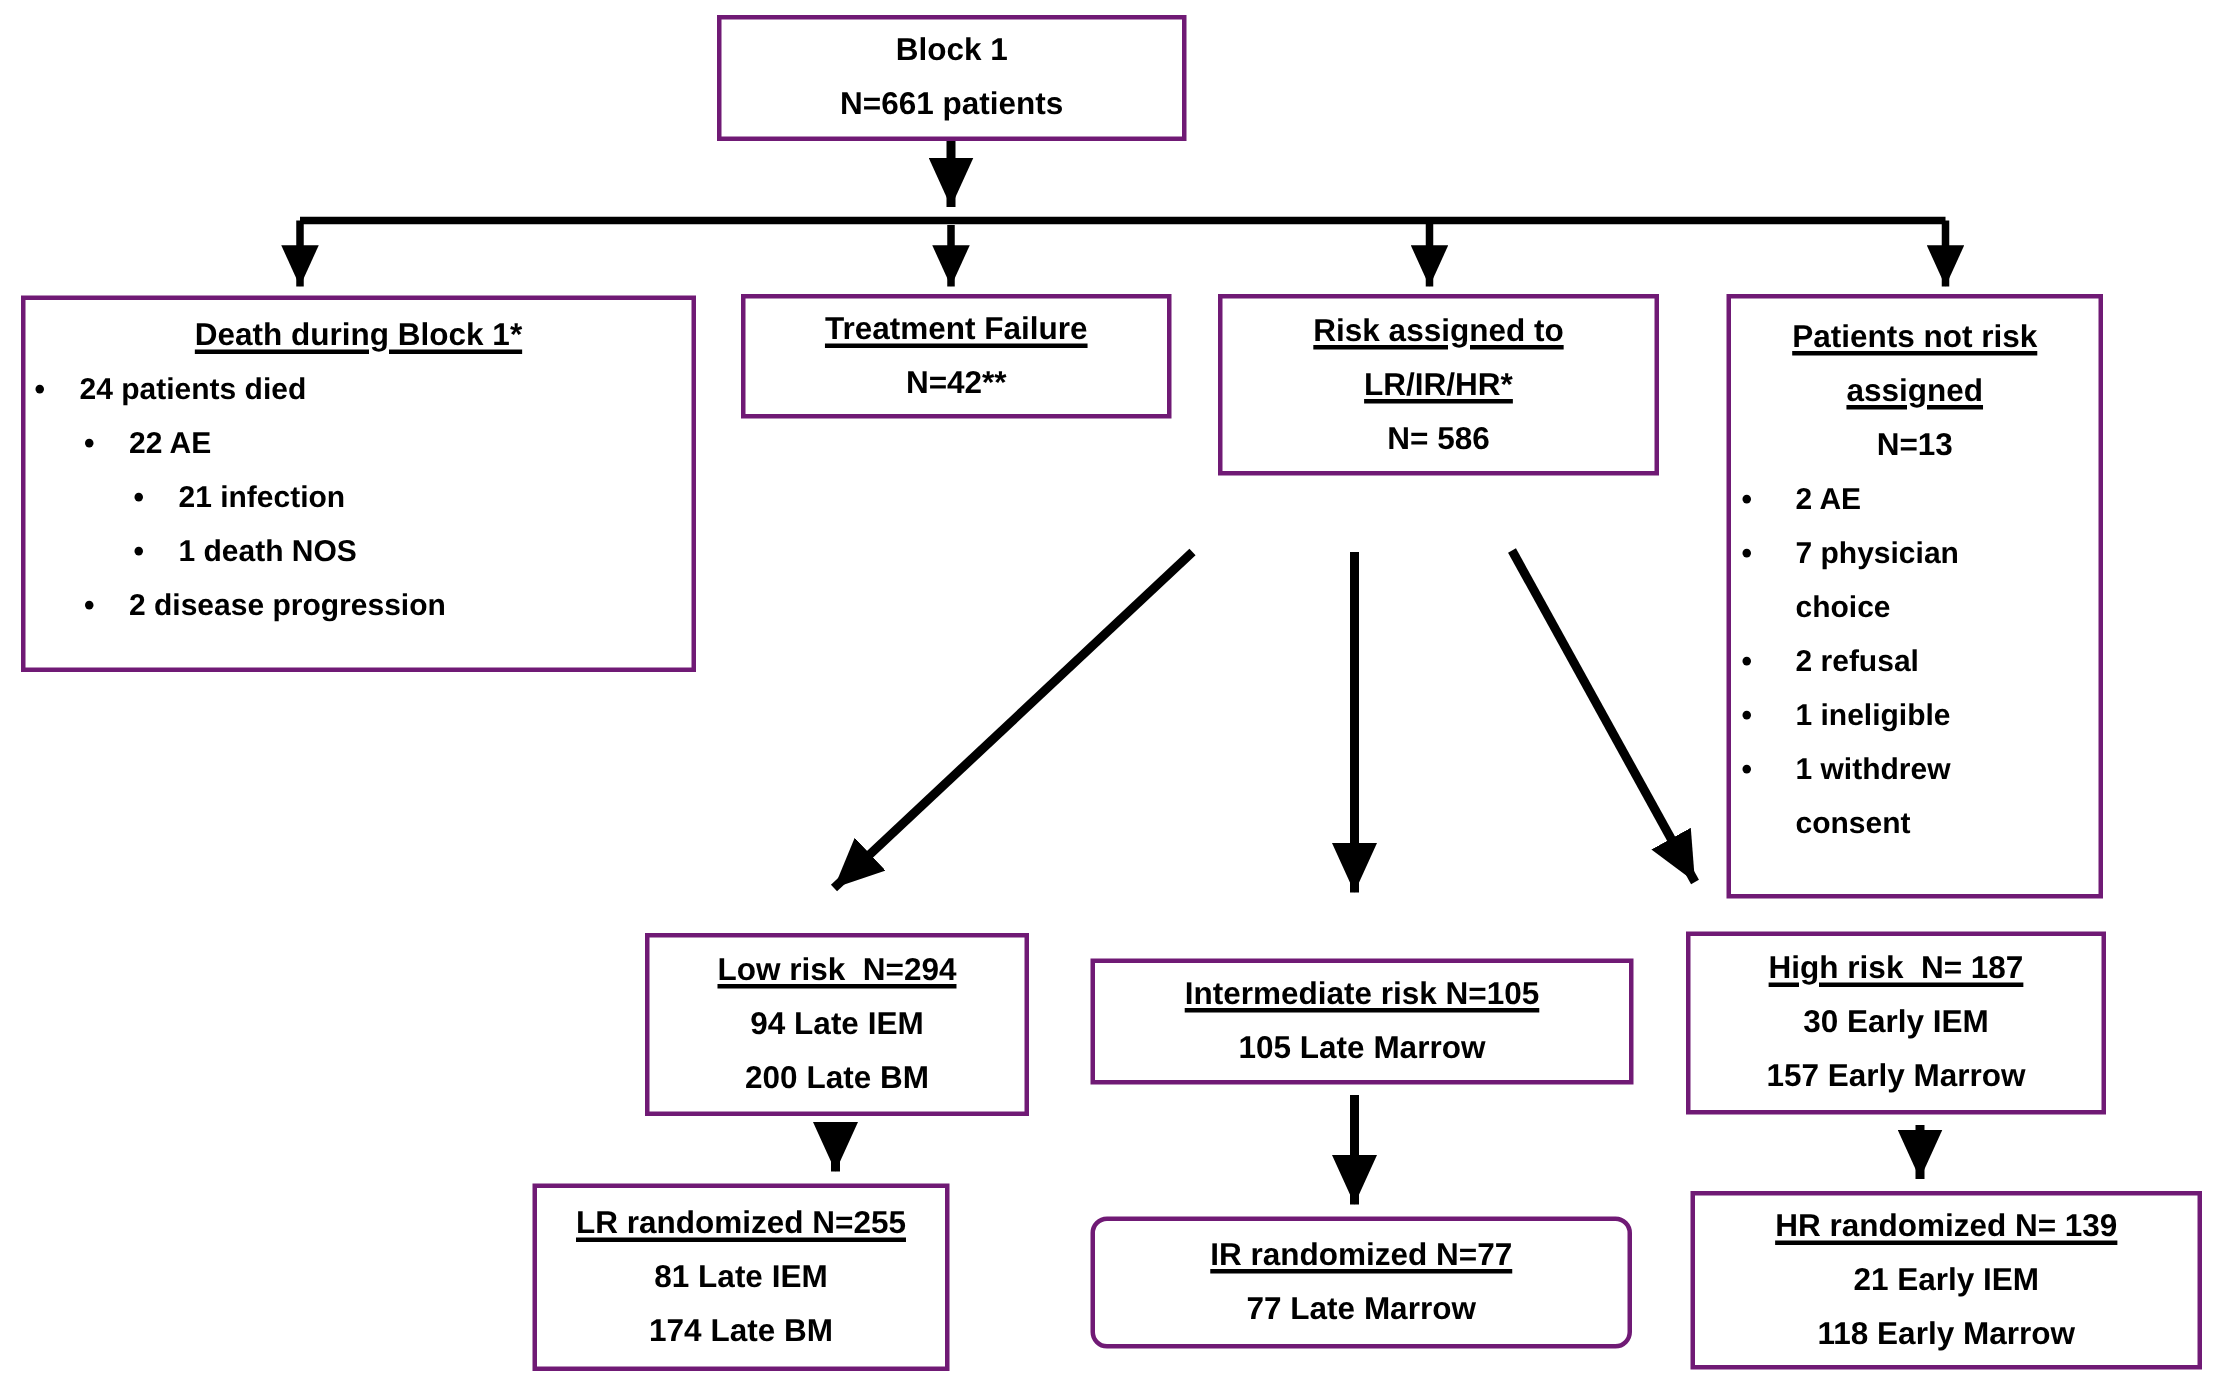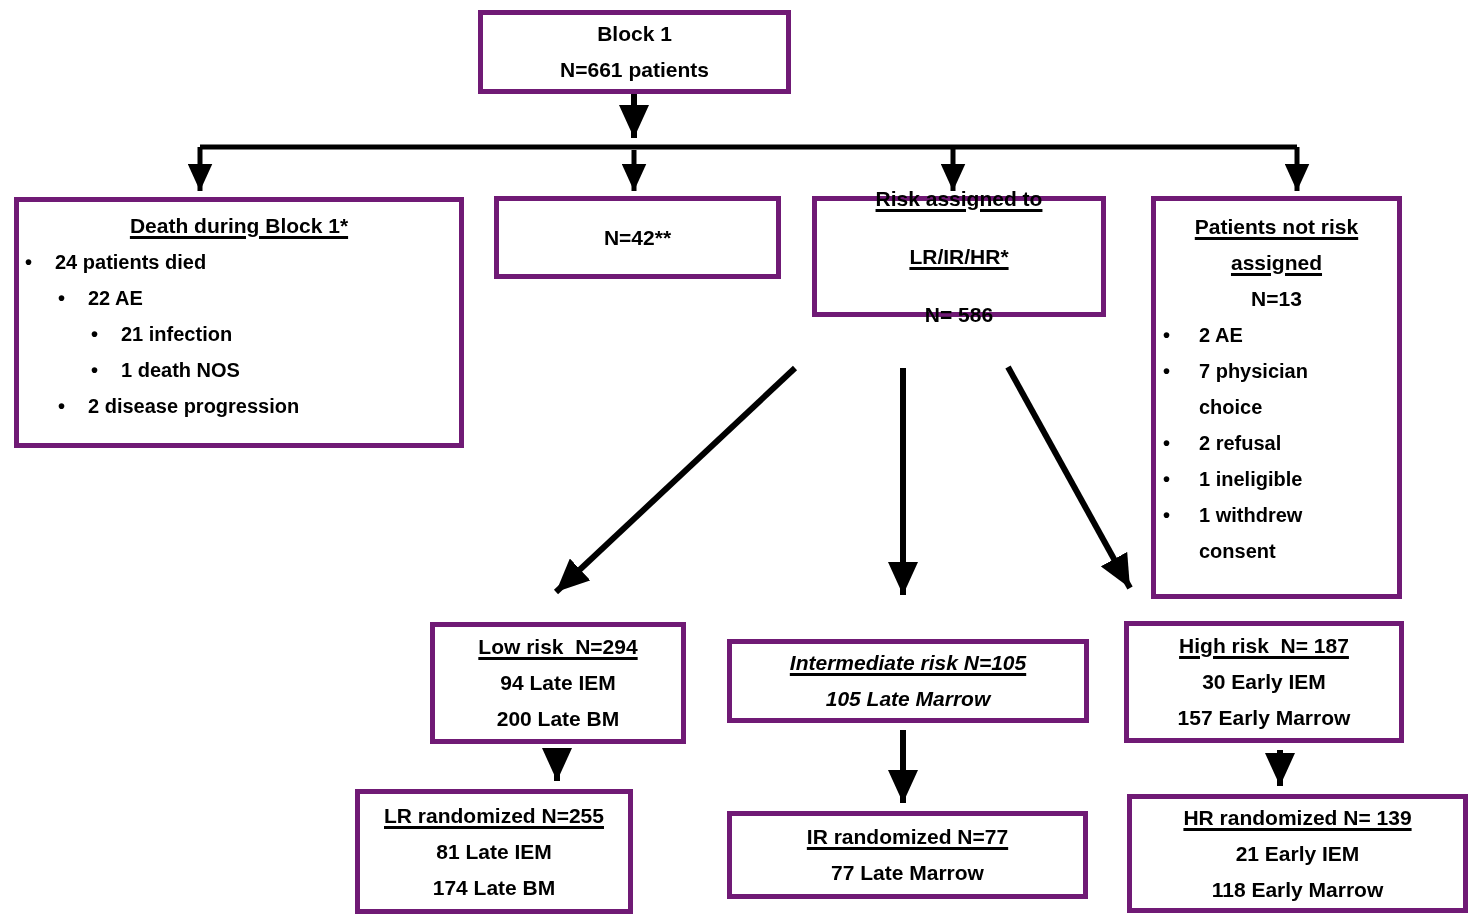--- a/index.html
+++ b/index.html
@@ -1,21 +1,21 @@
 <!DOCTYPE html>
 <html><head>
 <meta charset="utf-8">
 <style>
   * { margin:0; padding:0; box-sizing:border-box; }
   html,body { background:#ffffff; }
   body { font-family:"Liberation Sans", sans-serif; font-weight:bold; color:#000; }
   .canvas { position:relative; width:1478px; height:924px; background:#fff; overflow:hidden; }
   .connectors { position:absolute; left:0; top:0; width:1478px; height:924px; }
   .box {
-    position:absolute; border:5px solid #701a75; background:#fff;
+    position:absolute; border:3px solid #701a75; background:#fff;
     display:flex; flex-direction:column; justify-content:center;
     align-items:center; text-align:center;
   }
   .box-line  { font-size:21px; line-height:36px; white-space:pre-wrap; }
   .box-title { font-size:21px; line-height:36px; white-space:pre-wrap;
                text-decoration:underline; text-decoration-thickness:2.5px; text-underline-offset:3px; }
   .top-align { justify-content:flex-start; }
   
   .brow { display:flex; width:100%; font-size:20px; line-height:36px; text-align:left; }
   .mk   { flex:none; width:30px; }
@@ -75,24 +75,25 @@
       <span class="mk">•</span>
       <span class="bt">1 death NOS</span>
     </div>
     <div class="brow lvl2">
       <span class="mk">•</span>
       <span class="bt">2 disease progression</span>
     </div>
   </div>
 
   <div class="box" style="left:494px; top:196px; width:287px; height:83px;">
+    <div class="box-title">Treatment Failure</div>
     <div class="box-line">N=42**</div>
   </div>
 
-  <div class="box" style="left:812px; top:196px; width:294px; height:121px;gap:22px;">
+  <div class="box" style="left:812px; top:196px; width:294px; height:121px;">
     <div class="box-title">Risk assigned to</div>
     <div class="box-title">LR/IR/HR*</div>
     <div class="box-line">N= 586</div>
   </div>
 
   <div class="box top-align" style="left:1151px; top:196px; width:251px; height:403px; padding-top:8px;">
     <div class="box-title">Patients not risk</div>
     <div class="box-title">assigned</div>
     <div class="box-line">N=13</div>
     <div class="nb">
@@ -116,38 +117,38 @@
       <span class="bt">1 withdrew consent</span>
     </div>
   </div>
 
   <div class="box" style="left:430px; top:622px; width:256px; height:122px;">
     <div class="box-title">Low risk  N=294</div>
     <div class="box-line">94 Late IEM</div>
     <div class="box-line">200 Late BM</div>
   </div>
 
-  <div class="box" style="left:727px; top:639px; width:362px; height:84px;font-style:italic;">
+  <div class="box" style="left:727px; top:639px; width:362px; height:84px;">
     <div class="box-title">Intermediate risk N=105</div>
     <div class="box-line">105 Late Marrow</div>
   </div>
 
   <div class="box" style="left:1124px; top:621px; width:280px; height:122px;">
     <div class="box-title">High risk  N= 187</div>
     <div class="box-line">30 Early IEM</div>
     <div class="box-line">157 Early Marrow</div>
   </div>
 
   <div class="box" style="left:355px; top:789px; width:278px; height:125px;">
     <div class="box-title">LR randomized N=255</div>
     <div class="box-line">81 Late IEM</div>
     <div class="box-line">174 Late BM</div>
   </div>
 
-  <div class="box" style="left:727px; top:811px; width:361px; height:88px;">
+  <div class="box" style="left:727px; top:811px; width:361px; height:88px;border-radius:11px;">
     <div class="box-title">IR randomized N=77</div>
     <div class="box-line">77 Late Marrow</div>
   </div>
 
   <div class="box" style="left:1127px; top:794px; width:341px; height:119px; line-height:35px;">
     <div class="box-title">HR randomized N= 139</div>
     <div class="box-line">21 Early IEM</div>
     <div class="box-line">118 Early Marrow</div>
   </div>
 

